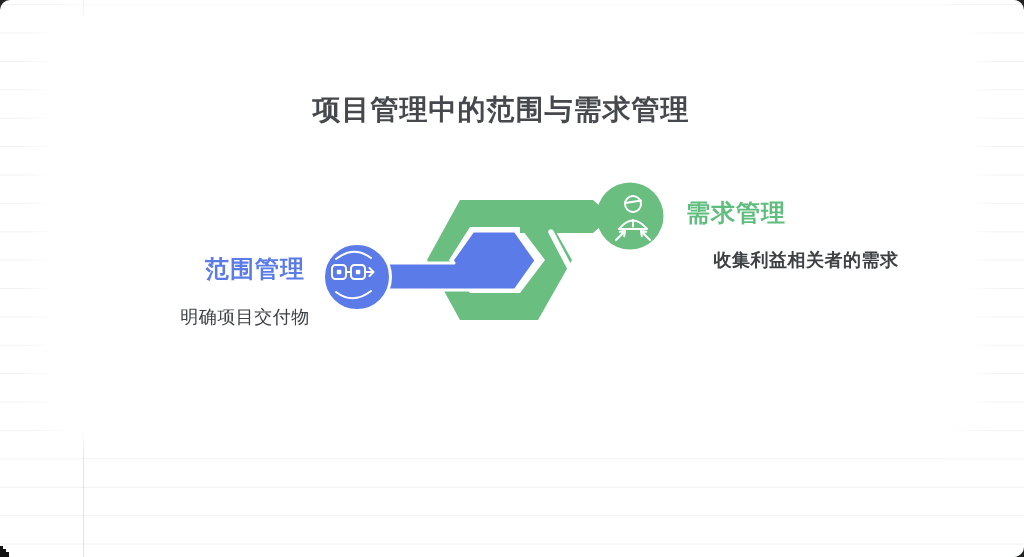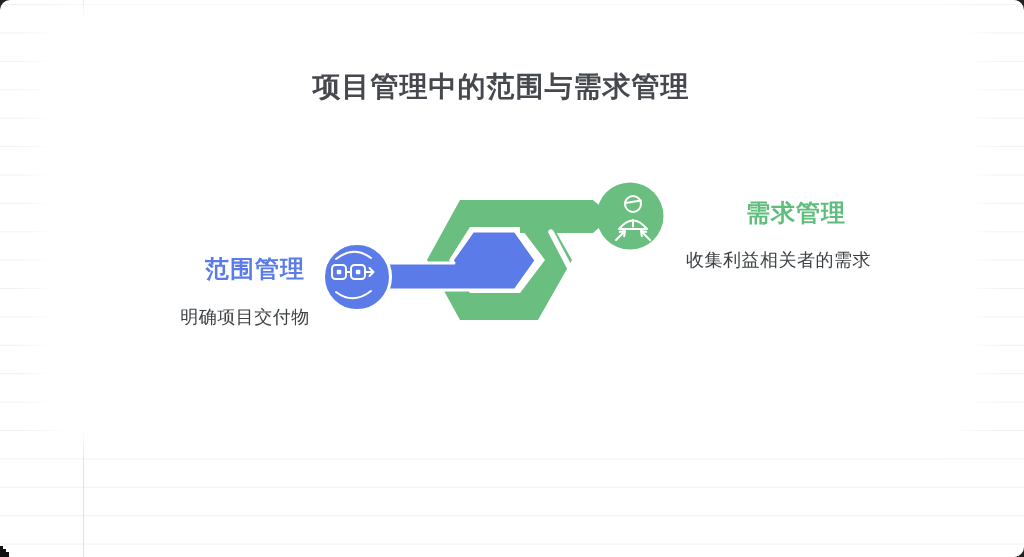--- a/index.html
+++ b/index.html
@@ -23,32 +23,32 @@
   }
   .paper-mask{
     position:absolute;
     left:55px;right:59px;top:22px;bottom:129px;
     background:#ffffff;
     border-radius:26px;
     box-shadow:0 0 22px 18px #ffffff;
   }
   .abs{position:absolute;}
   .title{
-    left:212px;top:69px;width:578px;
+    left:212px;top:92px;width:578px;
     text-align:center;
     font-size:28px;font-weight:700;
     letter-spacing:1px;
     line-height:1.25;
   }
   .node-label{font-size:24px;font-weight:700;line-height:1.15;letter-spacing:1px;}
   .node-desc{font-size:18px;font-weight:400;line-height:1.2;letter-spacing:0.5px;}
   .scope-label{left:145px;top:256px;width:160px;text-align:right;}
   .scope-desc{left:170px;top:306px;width:150px;text-align:center;}
-  .req-label{left:686px;top:200px;width:220px;text-align:center;}
-  .req-desc{left:686px;top:249px;width:240px;text-align:left;}
+  .req-label{left:686px;top:200px;width:220px;text-align:left;}
+  .req-desc{left:686px;top:249px;width:240px;text-align:center;font-weight:bold;}
   svg.diagram{position:absolute;left:0;top:0;}
 </style>
 </head>
 <body>
 
 <div class="card">
   <div class="paper-mask"></div>
 
   <div class="abs title" style="color: rgb(69, 72, 76);">项目管理中的范围与需求管理</div>
 

